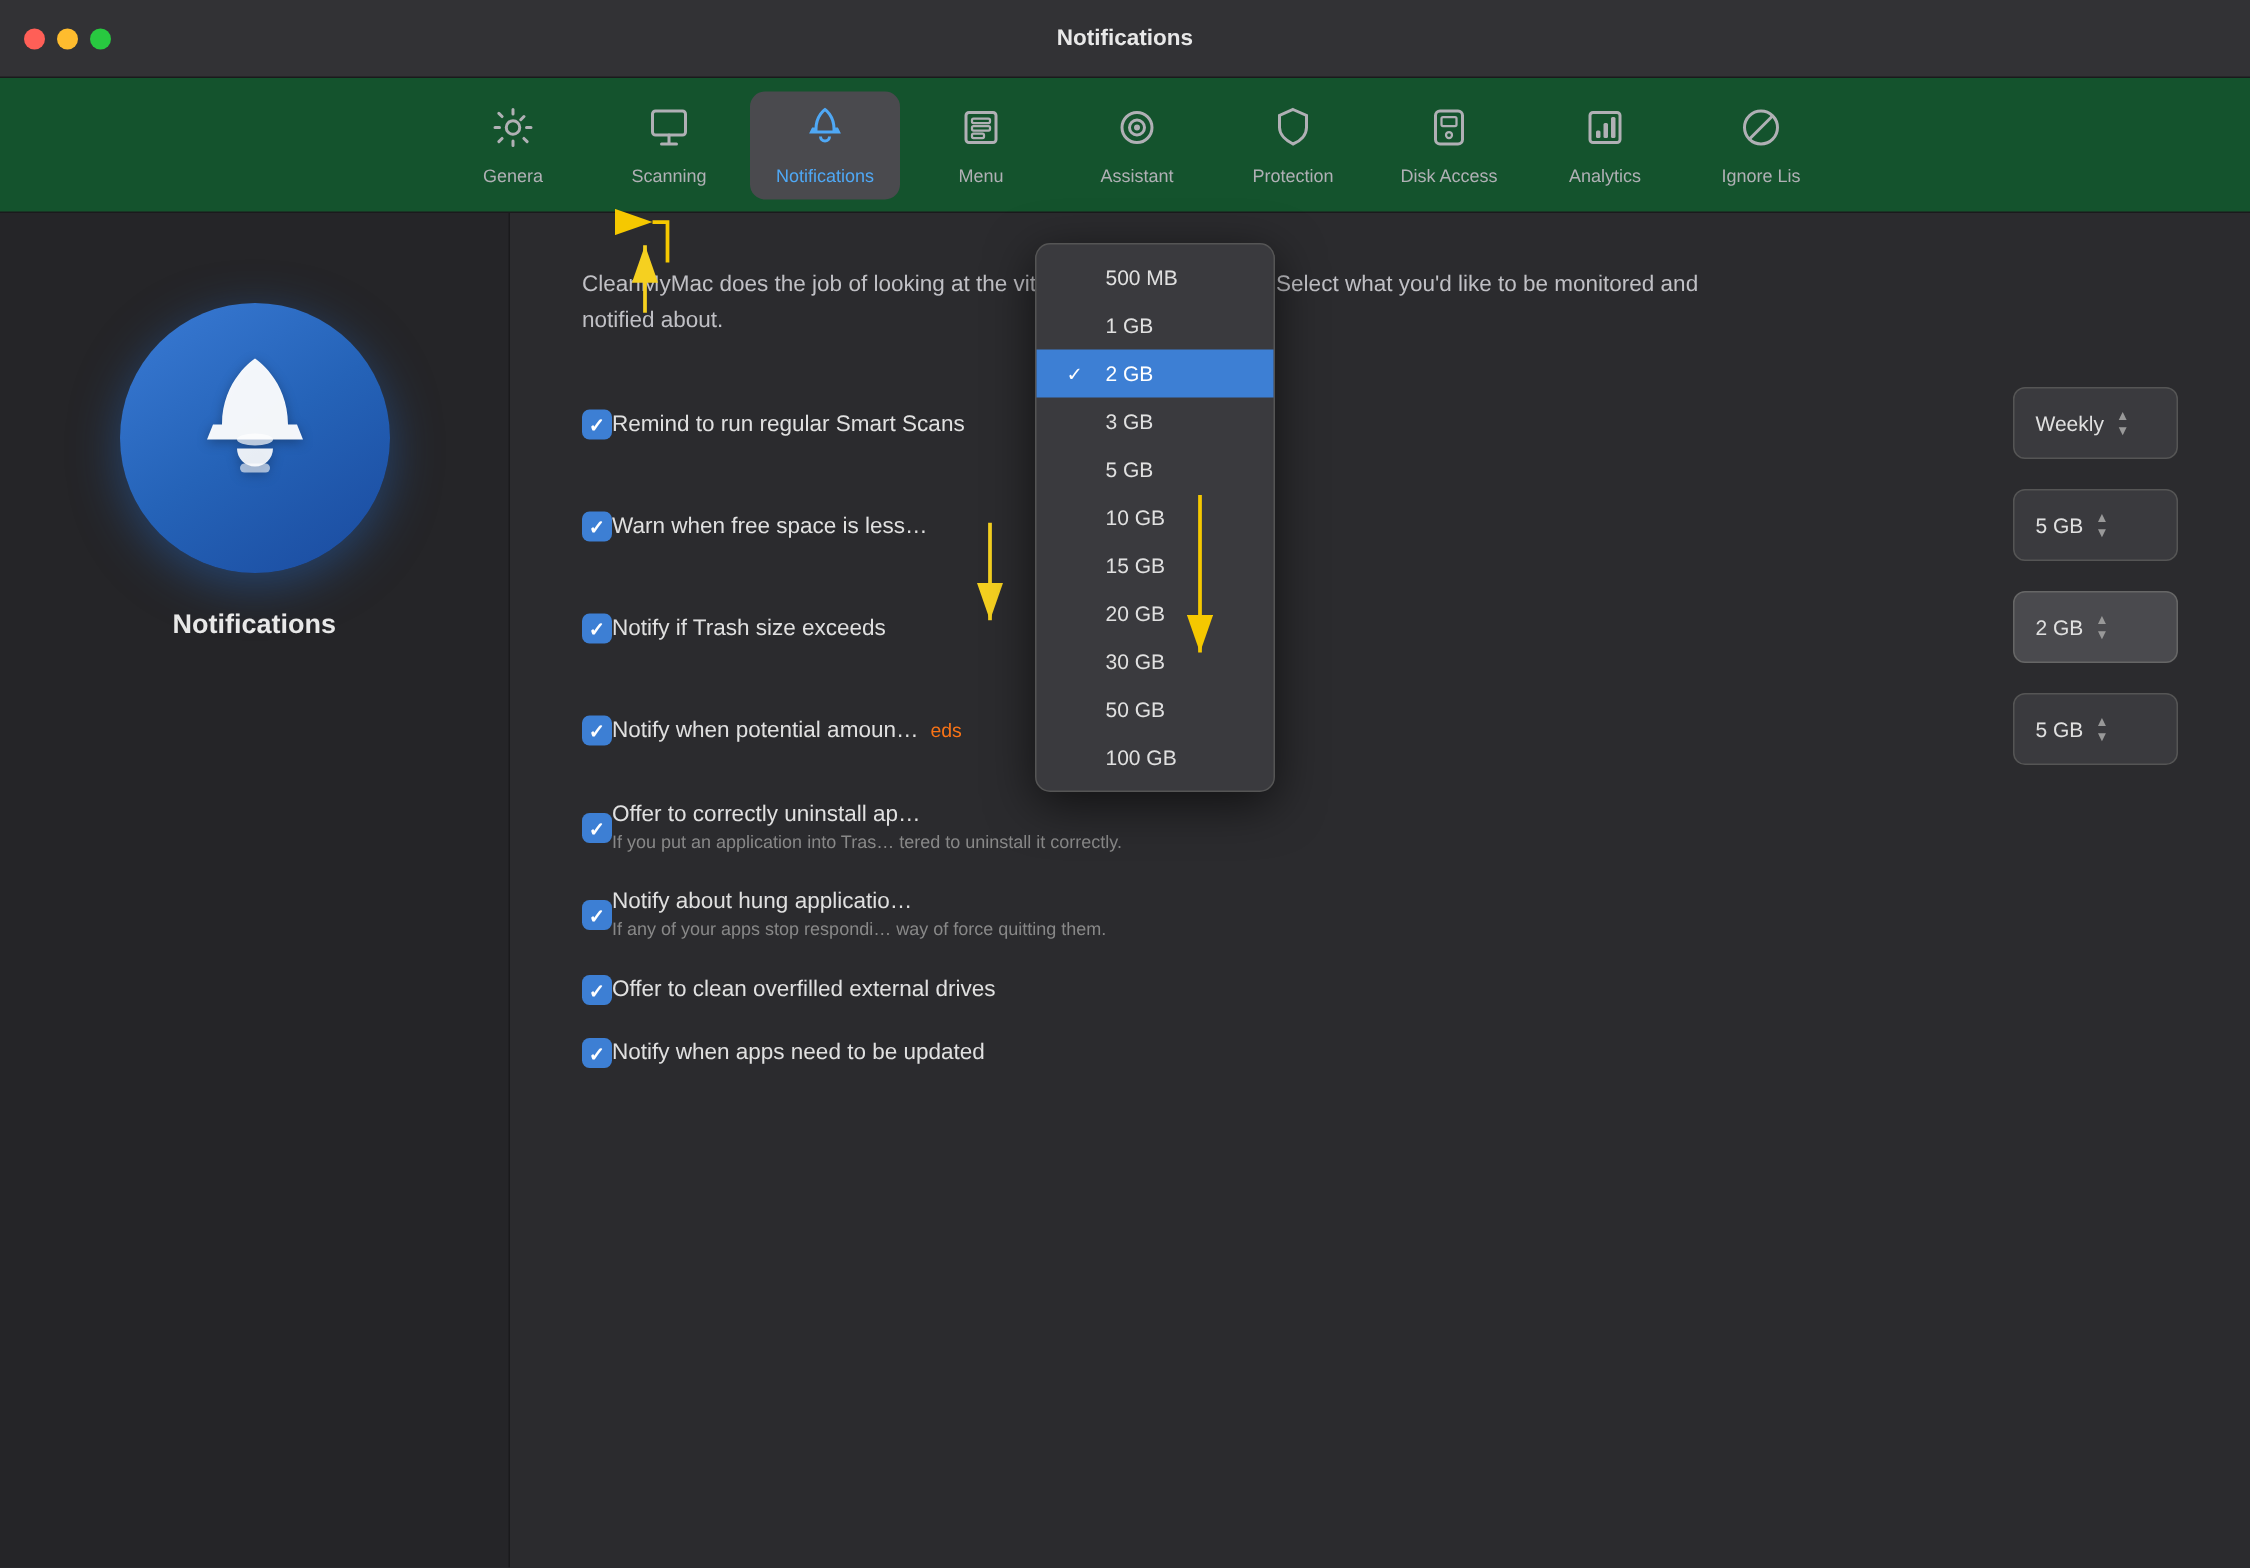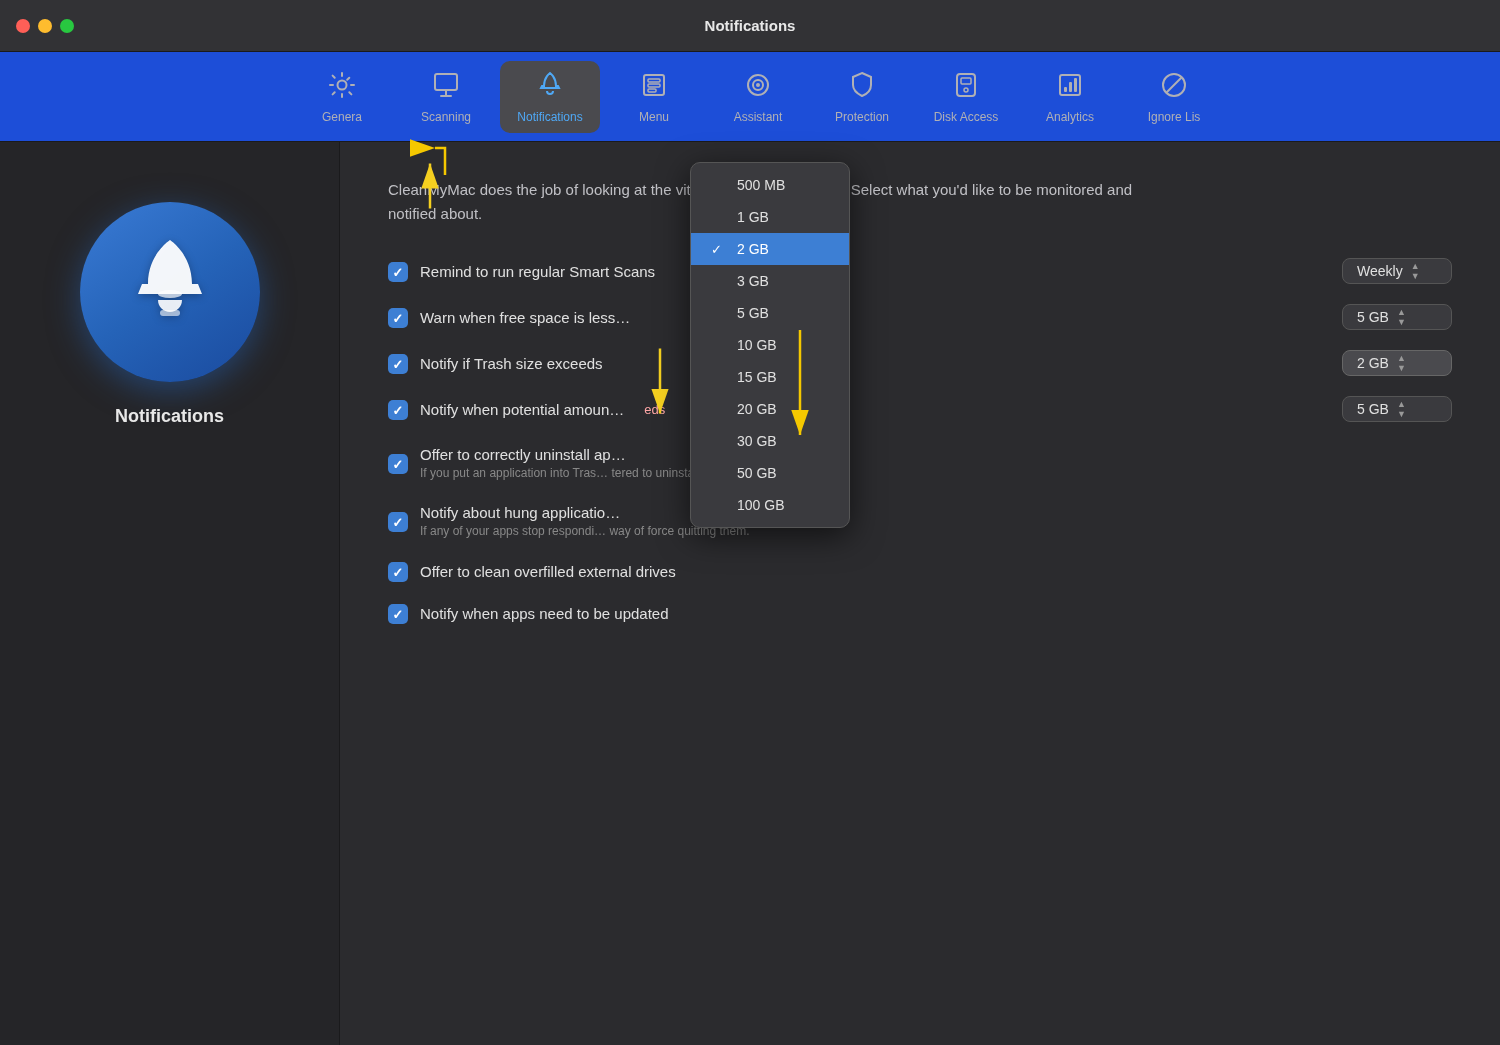--- a/index.html
+++ b/index.html
@@ -43,21 +43,21 @@
       border: none;
       cursor: pointer;
     }
     .wc-close { background: #ff5f57; }
     .wc-min { background: #febc2e; }
     .wc-max { background: #28c840; }
 
     
     .toolbar {
       height: 90px;
-      background: #1d4ed8;
+      background: #14532d;
       display: flex;
       align-items: center;
       justify-content: center;
       gap: 4px;
       border-bottom: 1px solid #1a1a1c;
       padding-left: 16px;
     }
     .toolbar-item {
       display: flex;
       flex-direction: column;
@@ -135,21 +135,20 @@
       line-height: 1.6;
       margin-bottom: 32px;
       max-width: 780px;
     }
 
     
     .checkbox-row {
       display: flex;
       align-items: center;
       margin-bottom: 20px;
-      gap: 12px;
     }
     .checkbox-row.with-sublabel {
       align-items: center;
       margin-bottom: 22px;
       margin-top: 24px;
     }
     .checkbox-wrapper {
       display: flex;
       flex-direction: column;
     }
@@ -181,21 +180,21 @@
     }
 
     
     .stepper {
       display: flex;
       align-items: center;
       background: #3a3a3e;
       border: 1px solid #555;
       border-radius: 8px;
       padding: 4px 10px 4px 14px;
-      height: 26px;
+      height: 48px;
       cursor: pointer;
       white-space: nowrap;
       gap: 8px;
       font-size: 14px;
       color: #e0e0e0;
       min-width: 110px;
     }
     .stepper-arrows {
       display: flex;
       flex-direction: column;
@@ -416,21 +415,21 @@
             <span>▲</span>
             <span>▼</span>
           </div>
         </div>
       </div>
     </div>
 
     <div class="checkbox-row">
       <div class="checkbox"></div>
       <span class="check-label">Notify when potential amoun…</span>
-      <span class="check-label" style="color:#fca5a5; font-size:13px; margin-left:8px">eds</span>
+      <span class="check-label" style="color:#f97316; font-size:13px; margin-left:8px">eds</span>
       <div style="margin-left:auto">
         <div class="stepper">
           <span>5 GB</span>
           <div class="stepper-arrows">
             <span>▲</span>
             <span>▼</span>
           </div>
         </div>
       </div>
     </div>

